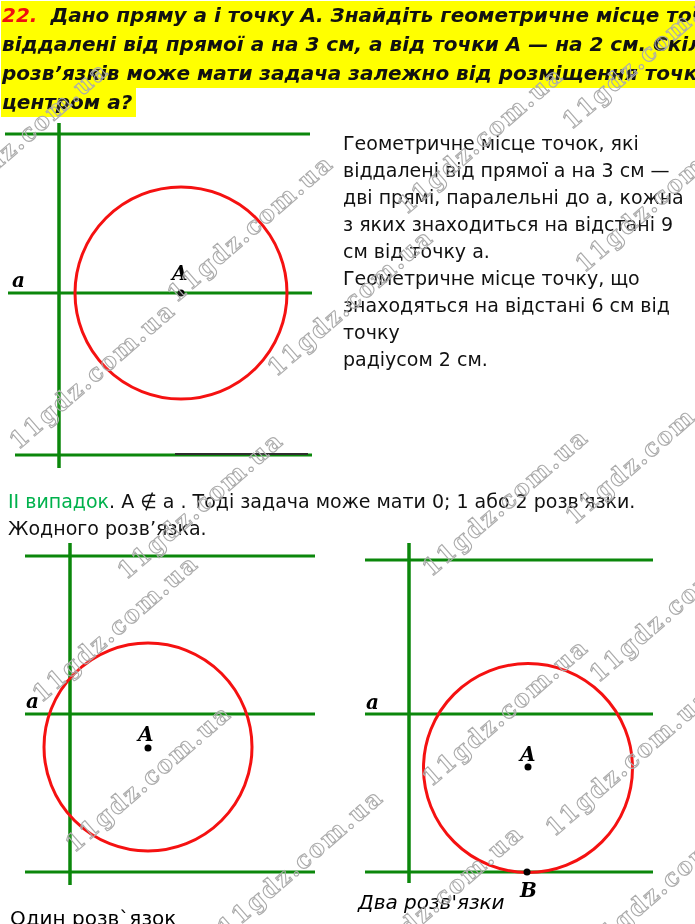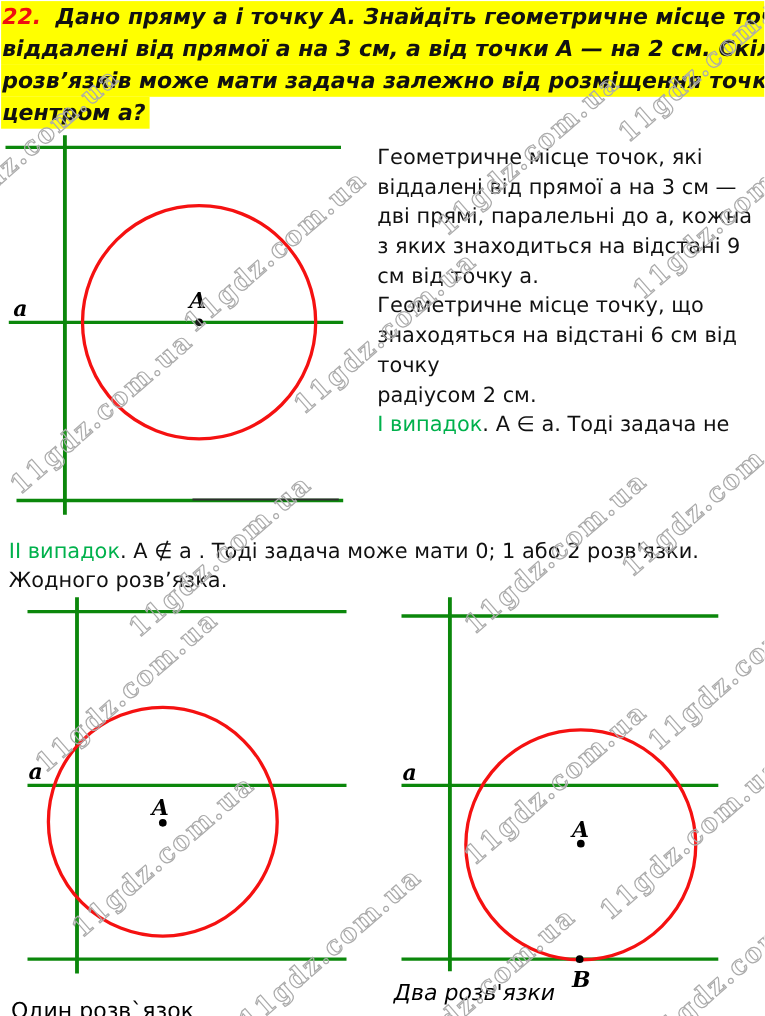--- a/index.html
+++ b/index.html
@@ -75,21 +75,20 @@
   <div class="sol">
     <div class="sline">Геометричне місце точок, які</div>
     <div class="sline">віддалені від прямої а на 3 см —</div>
     <div class="sline">дві прямі, паралельні до а, кожна</div>
     <div class="sline">з яких знаходиться на відстані 9</div>
     <div class="sline">см від точку а.</div>
     <div class="sline">Геометричне місце точку, що</div>
     <div class="sline">знаходяться на відстані 6 см від</div>
     <div class="sline">точку</div>
     <div class="sline">радіусом 2 см.</div>
-    <div class="sline"><span class="case-label">І випадок</span><span>. А ∈ а. Тоді задача не</span></div>
   </div>
 
   <div class="case2">
     <div class="sline"><span class="case-label">ІІ випадок</span><span>. А ∉ а . Тоді задача може мати 0; 1 або 2 розв'язки.</span></div>
     <div class="sline">Жодного розв’язка.</div>
   </div>
 
   <div class="diagram" style="left:0;top:540px;width:350px;height:360px;">
     <svg width="350" height="360">
       <line x1="70" y1="3" x2="70" y2="345" stroke="#0b870b" stroke-width="3.5"></line>

